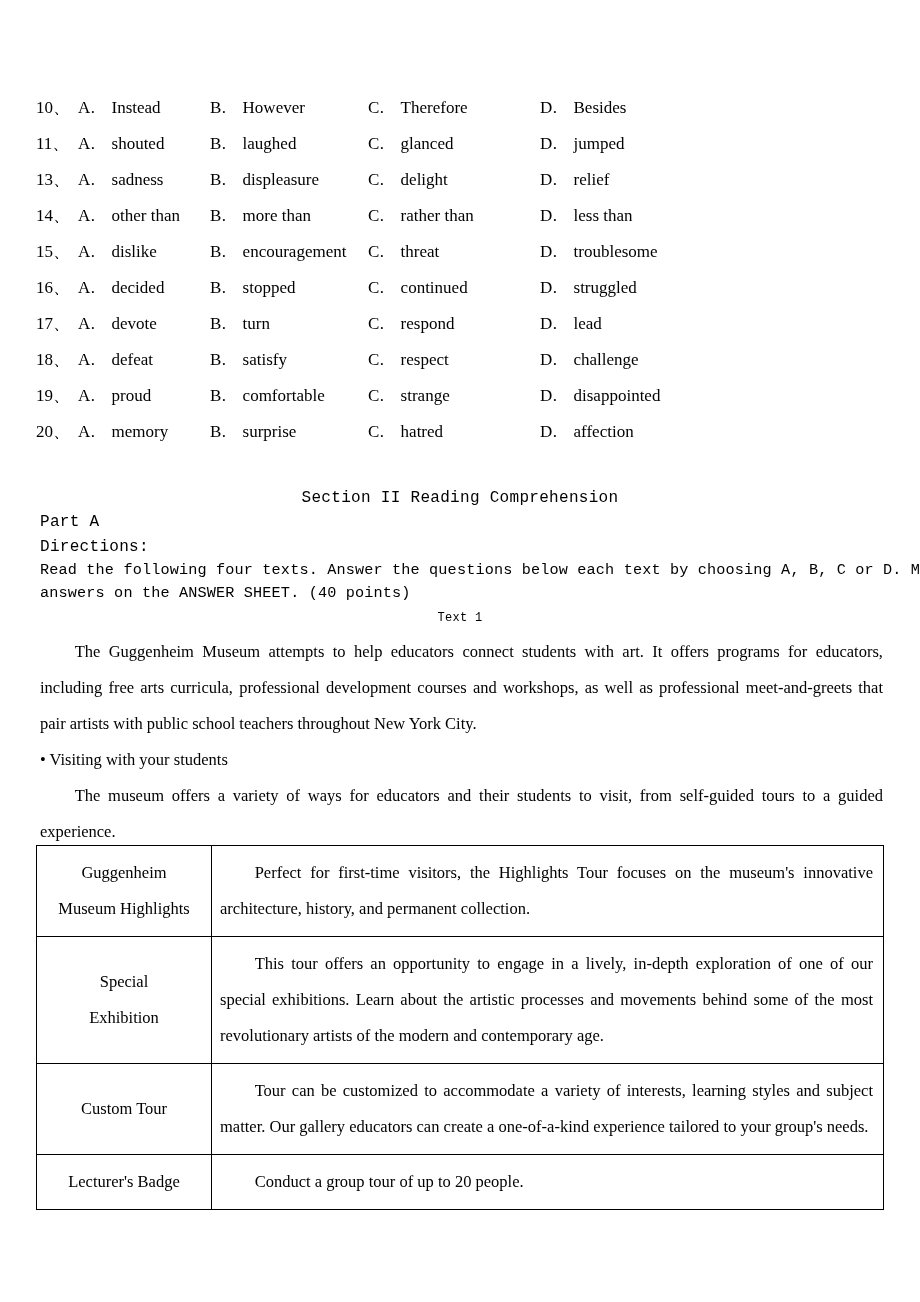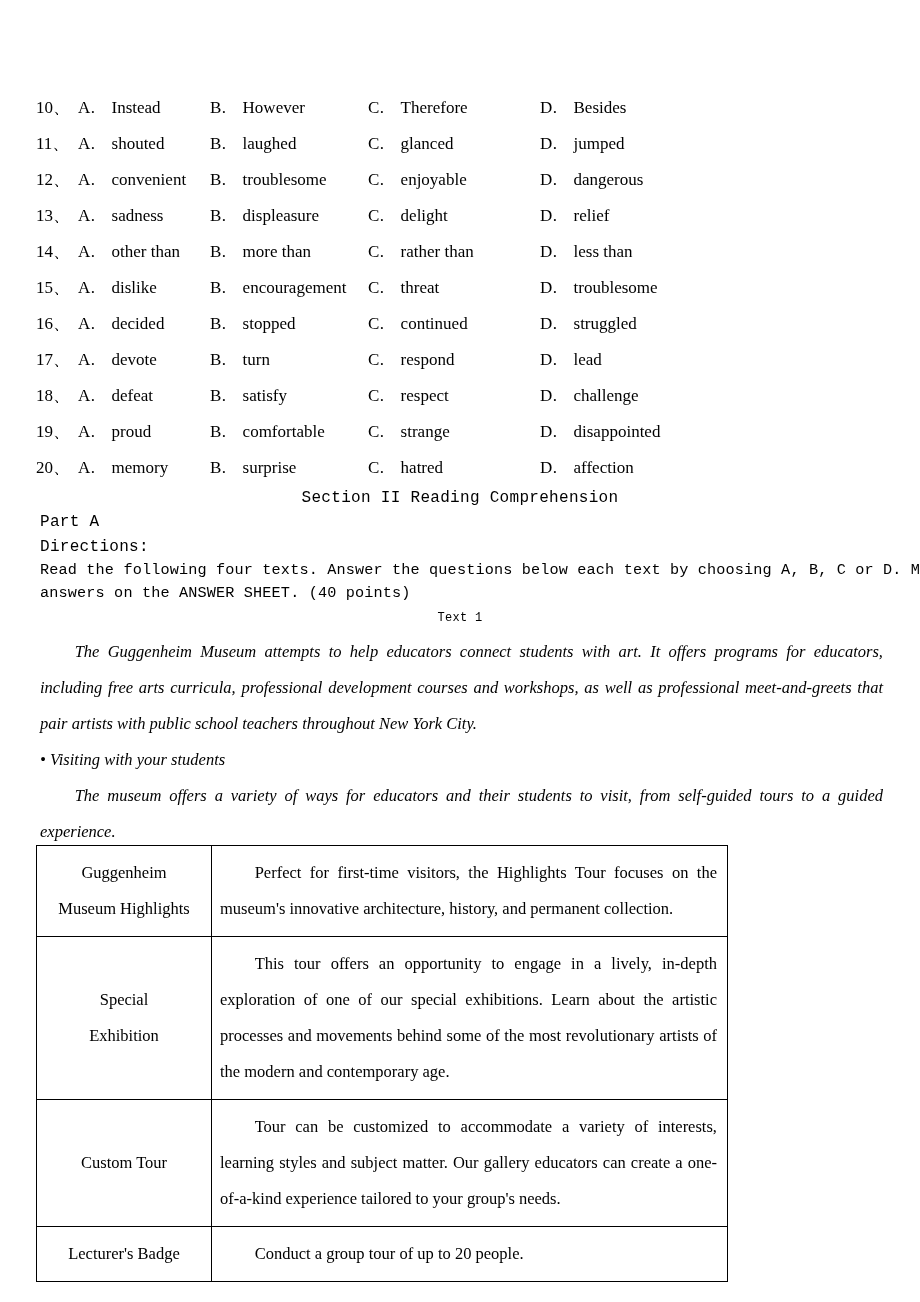--- a/index.html
+++ b/index.html
@@ -107,39 +107,38 @@
   }
 
   
   .body-block {
     position: absolute;
     left: 40px;
     top: 634px;
     width: 843px;
     font-size: 16.5px;
     line-height: 36px;
-    font-style: italic;
   }
   .para {
     margin: 0;
     text-indent: 2.1em;
     text-align: justify;
     text-justify: inter-word;
   }
   .bullet-line {
     margin: 0;
     text-indent: 0;
   }
 
   
   .tour-table {
     position: absolute;
     left: 36px;
     top: 845px;
-    width: 692px;
+    width: 848px;
     border-collapse: collapse;
     table-layout: fixed;
     font-size: 16.5px;
   }
   .tour-table td {
     border: 1px solid #000000;
     padding: 0;
     vertical-align: middle;
   }
   .tour-table td.c-label {
@@ -178,27 +177,20 @@
     </div>
 
     <div class="mc-row">
       <span class="mc-num">11、</span>
       <span class="mc-opt opt-a"><span class="lt">A.</span><span class="tx">shouted</span></span>
       <span class="mc-opt opt-b"><span class="lt">B.</span><span class="tx">laughed</span></span>
       <span class="mc-opt opt-c"><span class="lt">C.</span><span class="tx">glanced</span></span>
       <span class="mc-opt opt-d"><span class="lt">D.</span><span class="tx">jumped</span></span>
     </div>
 
-    <div class="mc-row">
-      <span class="mc-num">12、</span>
-      <span class="mc-opt opt-a"><span class="lt">A.</span><span class="tx">convenient</span></span>
-      <span class="mc-opt opt-b"><span class="lt">B.</span><span class="tx">troublesome</span></span>
-      <span class="mc-opt opt-c"><span class="lt">C.</span><span class="tx">enjoyable</span></span>
-      <span class="mc-opt opt-d"><span class="lt">D.</span><span class="tx">dangerous</span></span>
-    </div>
 
     <div class="mc-row">
       <span class="mc-num">13、</span>
       <span class="mc-opt opt-a"><span class="lt">A.</span><span class="tx">sadness</span></span>
       <span class="mc-opt opt-b"><span class="lt">B.</span><span class="tx">displeasure</span></span>
       <span class="mc-opt opt-c"><span class="lt">C.</span><span class="tx">delight</span></span>
       <span class="mc-opt opt-d"><span class="lt">D.</span><span class="tx">relief</span></span>
     </div>
 
     <div class="mc-row">

